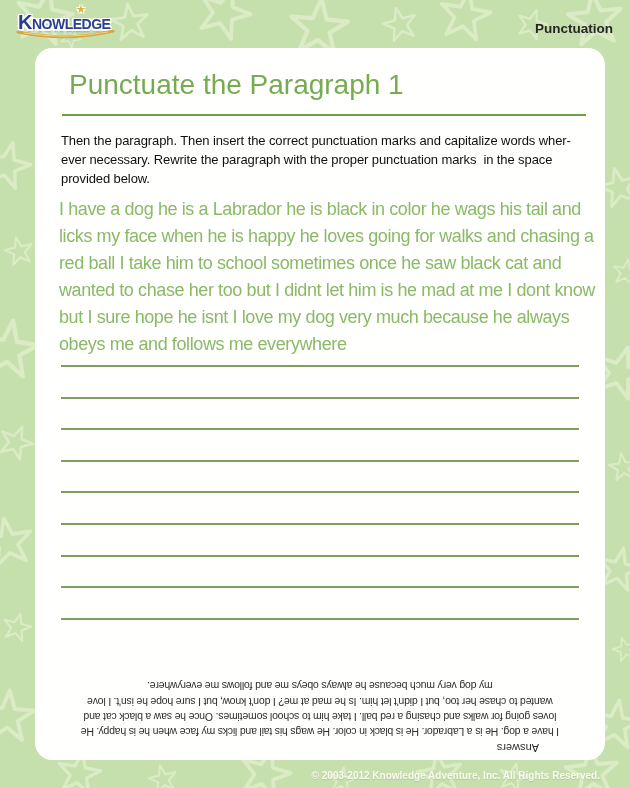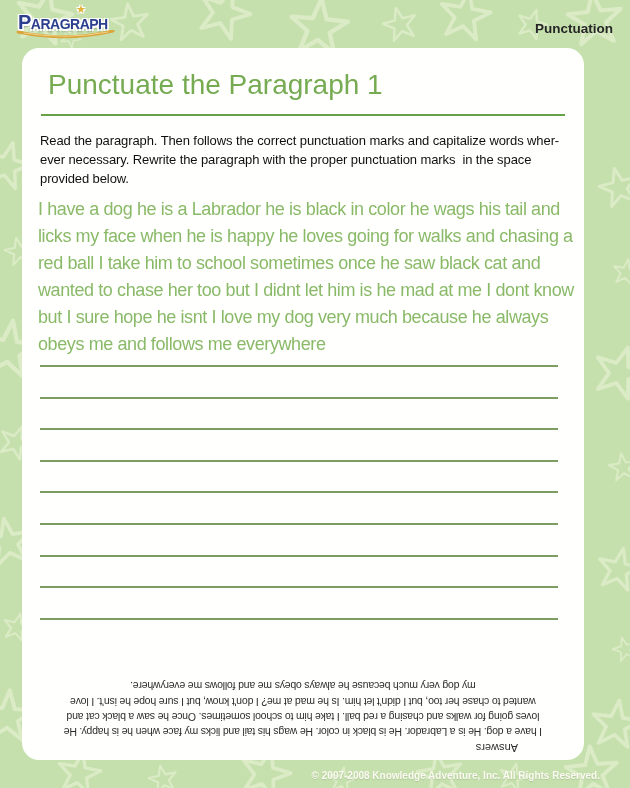--- a/index.html
+++ b/index.html
@@ -25,22 +25,22 @@
   }
   .logo-swoosh{margin:-2px 0 0 -2px;display:block;}
 
   .category-label{
     position:absolute;top:21px;right:17px;z-index:3;
     font-size:13.5px;color:#262626;font-weight:bold;letter-spacing:0;padding-left:36px;
   }
 
   
   .card{
-    position:absolute;left:22px;top:48px;width:562px;height:712px;
-    background:#fffffe;border-radius:17px;z-index:2;
+    position:absolute;left:35px;top:48px;width:562px;height:712px;
+    background:#fffffe;border-radius:17px;z-index:2;padding-left:8px;
   }
   .card-inner{padding:16px 14px 0 14px;}
 
   .page-title{
     margin:4px 0 0 12px;font-size:28px;line-height:33px;font-weight:normal;
     color:#76ab51;letter-spacing:0;
   }
   .title-divider{height:2px;background:#67a346;margin:13px 5px 0 5px;border:none;}
 
   .pre{white-space:pre;}
@@ -227,34 +227,34 @@
     </div>
     <div class="bg-star" style="left: 564px; top: 744px; width: 56px; height: 56px; transform: rotate(-5deg);">
       <svg viewBox="0 0 100 100">
         <polygon points="50,4 61.2,36.6 95.7,37.2 68.1,57.9 78.2,90.8 50,71 21.8,90.8 31.9,57.9 4.3,37.2 38.8,36.6" fill="none" stroke="#daebc6" stroke-width="7" stroke-linejoin="round"></polygon>
       </svg>
     </div>
   </div>
 
 <div class="logo">
   <span class="logo-star">★</span>
-  <div class="logo-text">Paragraph</div>
+  <div class="logo-text">Knowledge</div>
   <svg class="logo-swoosh" width="100" height="10" viewBox="0 0 100 10">
     <path d="M2,2 Q50,12 97,1" fill="none" stroke="#d9a63c" stroke-width="3" stroke-linecap="round"></path>
     <path d="M8,3 Q50,10 92,2" fill="none" stroke="#f0d28a" stroke-width="1" stroke-linecap="round"></path>
   </svg>
 </div>
 
 <div class="category-label">Punctuation</div>
 
 <div class="card">
   <div class="card-inner">
     <h1 class="page-title">Punctuate the Paragraph 1</h1>
     <div class="title-divider"></div>
-    <div class="instructions pre">Read the paragraph. Then follows the correct punctuation marks and capitalize words wher-
+    <div class="instructions pre">Then the paragraph. Then insert the correct punctuation marks and capitalize words wher-
 ever necessary. Rewrite the paragraph with the proper punctuation marks  in the space
 provided below.</div>
     <div class="exercise-paragraph pre">I have a dog he is a Labrador he is black in color he wags his tail and
 licks my face when he is happy he loves going for walks and chasing a
 red ball I take him to school sometimes once he saw black cat and
 wanted to chase her too but I didnt let him is he mad at me I dont know
 but I sure hope he isnt I love my dog very much because he always
 obeys me and follows me everywhere</div>
     <div class="writing-lines">
         <div class="wline"></div>
@@ -271,13 +271,13 @@
 
   <div class="answers-block">
     <div class="answers-heading">Answers</div>
     <div class="answers-line">I have a dog. He is a Labrador. He is black in color. He wags his tail and licks my face when he is happy. He</div>
     <div class="answers-line">loves going for walks and chasing a red ball. I take him to school sometimes. Once he saw a black cat and</div>
     <div class="answers-line">wanted to chase her too, but I didn't let him. Is he mad at me? I don't know, but I sure hope he isn't. I love</div>
     <div class="answers-line">my dog very much because he always obeys me and follows me everywhere.</div>
   </div>
 </div>
 
-<div class="copyright">© 2007-2008 Knowledge Adventure, Inc. All Rights Reserved.</div>
+<div class="copyright">© 2003-2012 Knowledge Adventure, Inc. All Rights Reserved.</div>
 
 </body></html>

